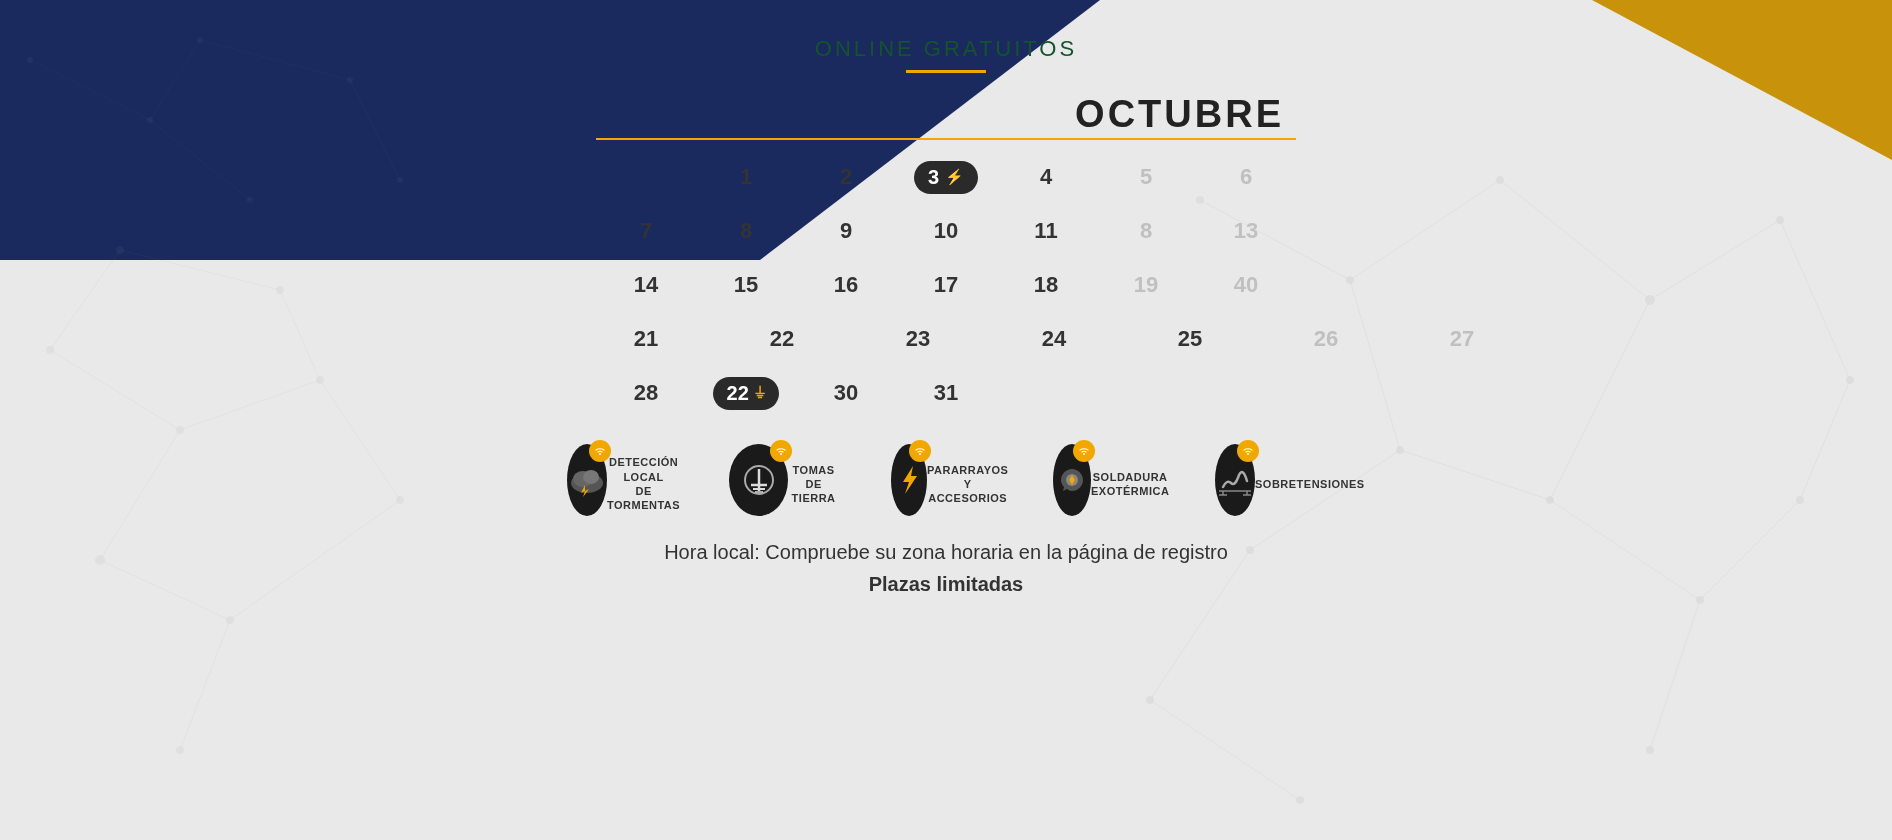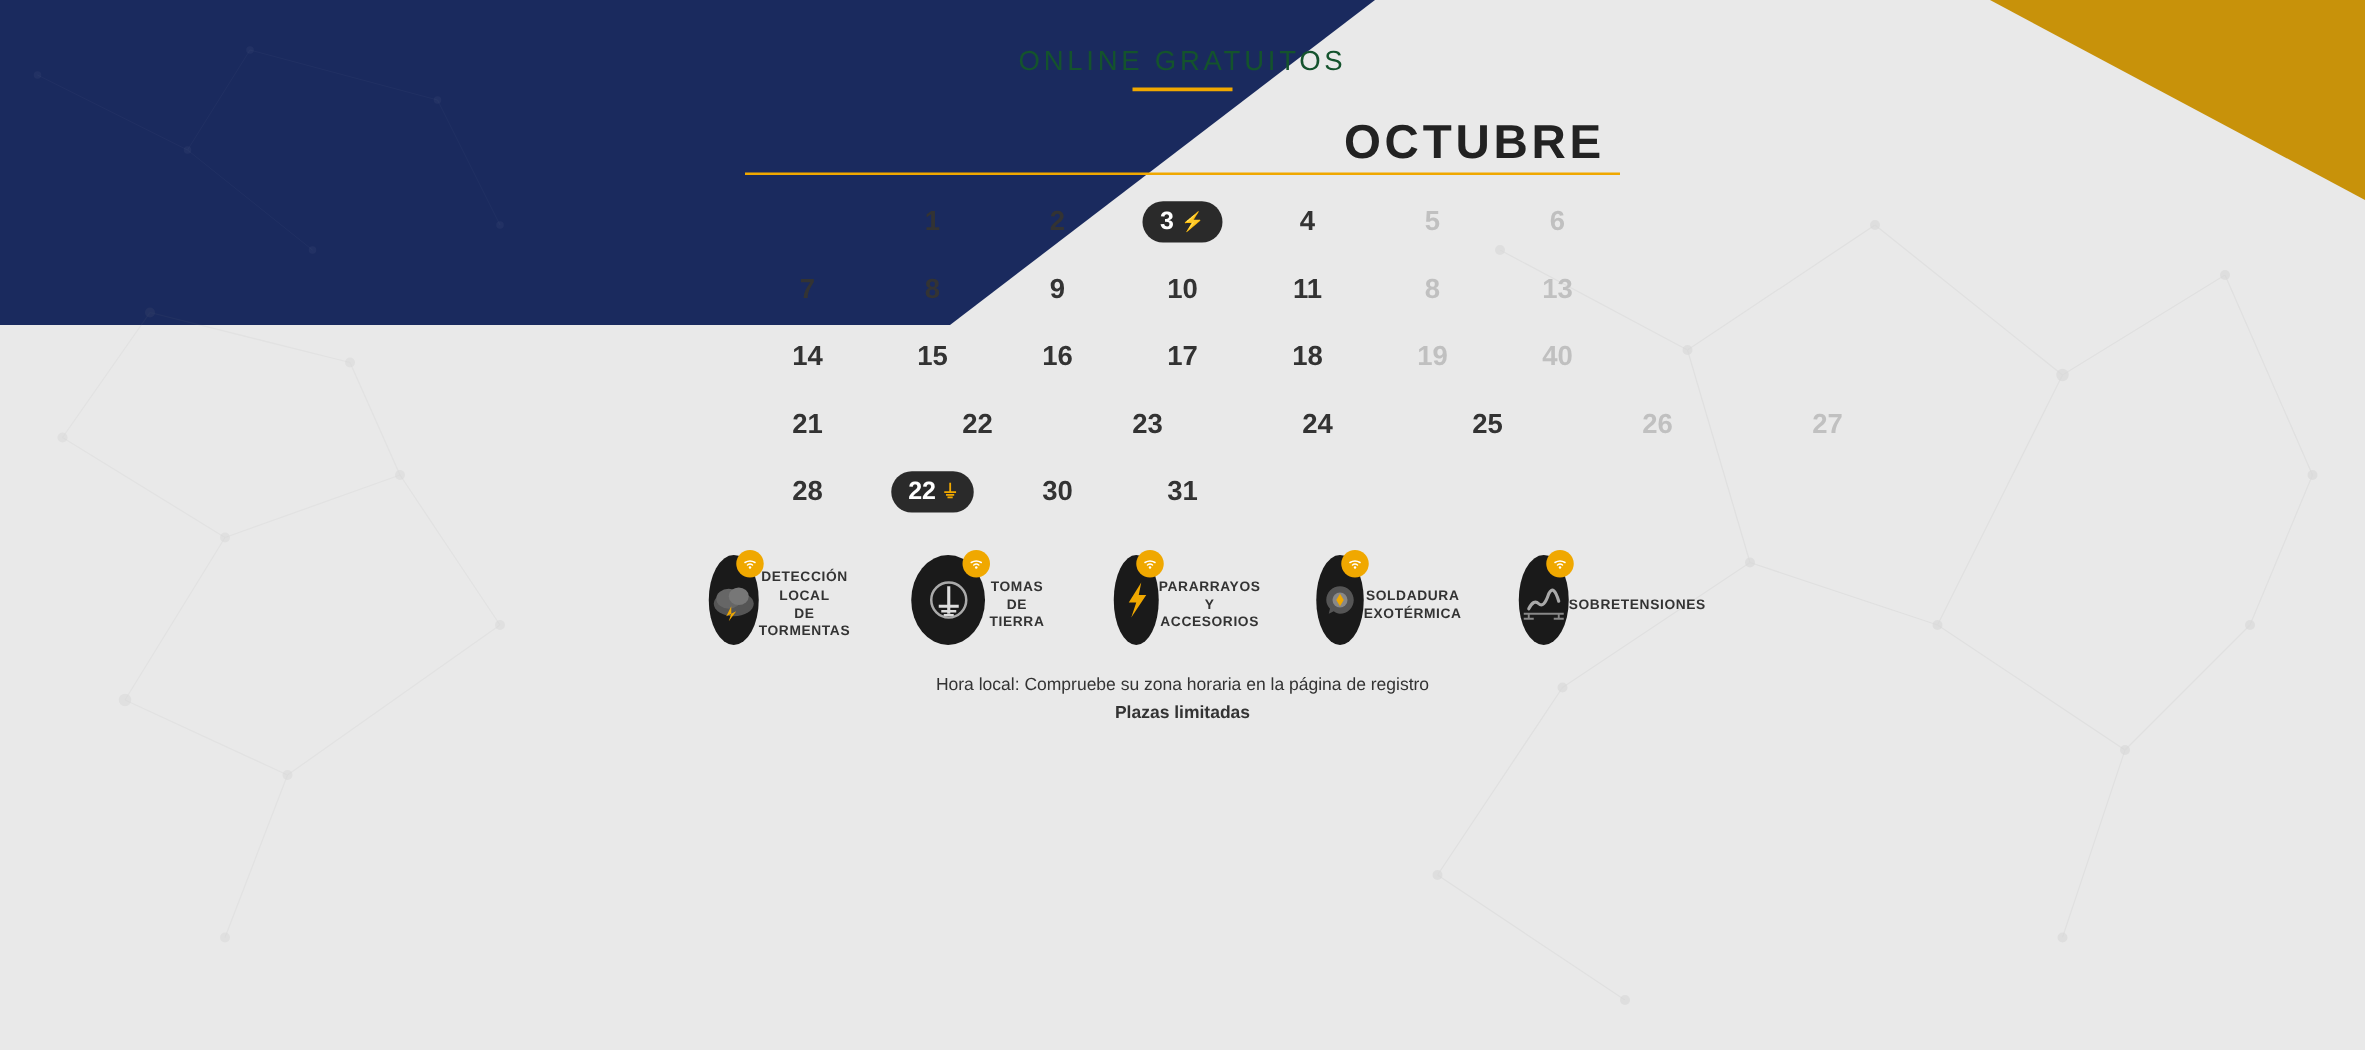--- a/index.html
+++ b/index.html
@@ -110,21 +110,21 @@
       text-align: center;
       text-transform: uppercase;
       letter-spacing: 0.5px;
       line-height: 1.3;
     }
 
     
     .footer-text {
       margin-top: 24px;
       text-align: center;
-      font-size: 14px;
+      font-size: 20px;
       color: #333;
       line-height: 1.6;
     }
     .footer-text .line2 {
       font-weight: 700;
     }
 
     
     .svg-network {
       position: absolute;

